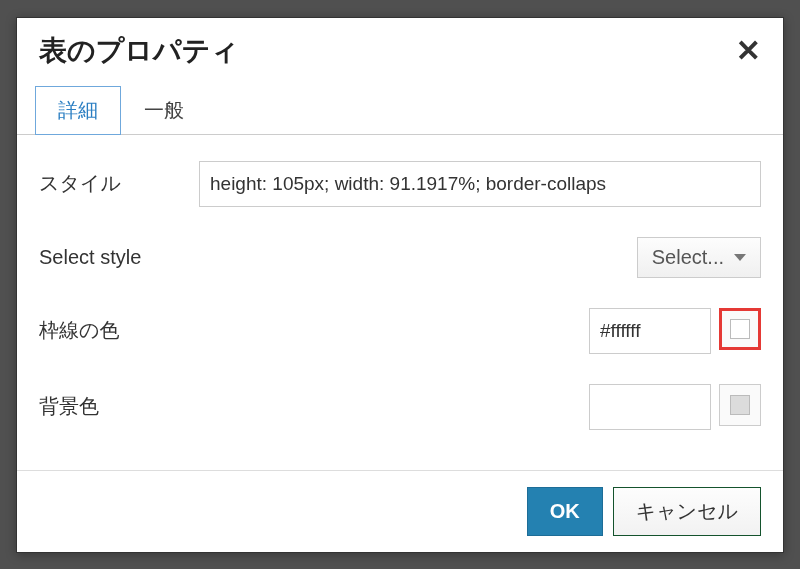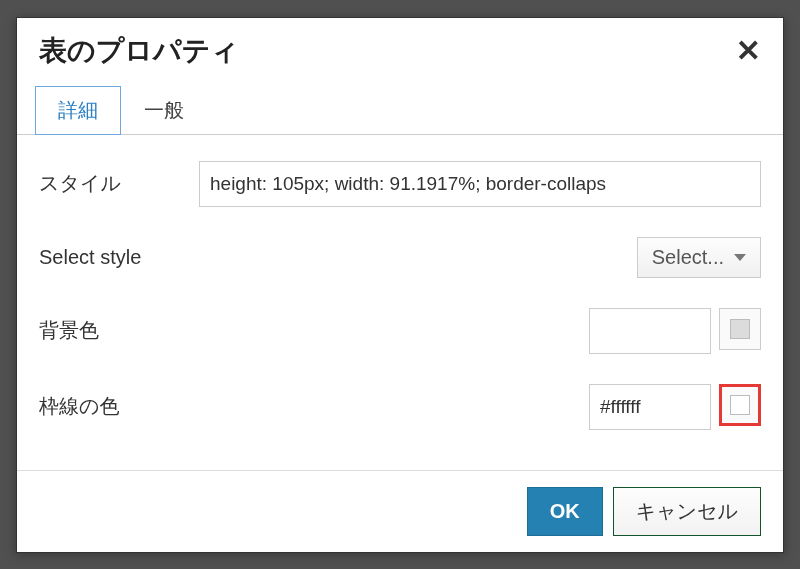--- a/index.html
+++ b/index.html
@@ -191,39 +191,39 @@
       <div class="form-label">Select style</div>
       <div class="form-control-right">
         <div class="select-box">
           <span>Select...</span>
           <span class="select-caret"></span>
         </div>
       </div>
     </div>
 
     <div class="form-row">
+      <div class="form-label">枠線の色</div>
+      <div class="form-control-right">
+        <input type="text" class="input-color" value="#ffffff" style="">
+        <div class="swatch-btn swatch-btn-highlight">
+          <div class="swatch-inner"></div>
+        </div>
+      </div>
+    </div>
+
+    <div class="form-row">
       <div class="form-label">背景色</div>
       <div class="form-control-right">
         <input type="text" class="input-color" value="" style="">
         <div class="swatch-btn">
           <div class="swatch-inner swatch-inner-gray"></div>
         </div>
       </div>
     </div>
 
-    <div class="form-row">
-      <div class="form-label">枠線の色</div>
-      <div class="form-control-right">
-        <input type="text" class="input-color" value="#ffffff" style="">
-        <div class="swatch-btn swatch-btn-highlight">
-          <div class="swatch-inner"></div>
-        </div>
-      </div>
-    </div>
-
   </div>
 
   <div class="dialog-footer">
     <button class="btn btn-primary">OK</button>
     <button class="btn btn-default">キャンセル</button>
   </div>
 
 </div>
 
 </body></html>

